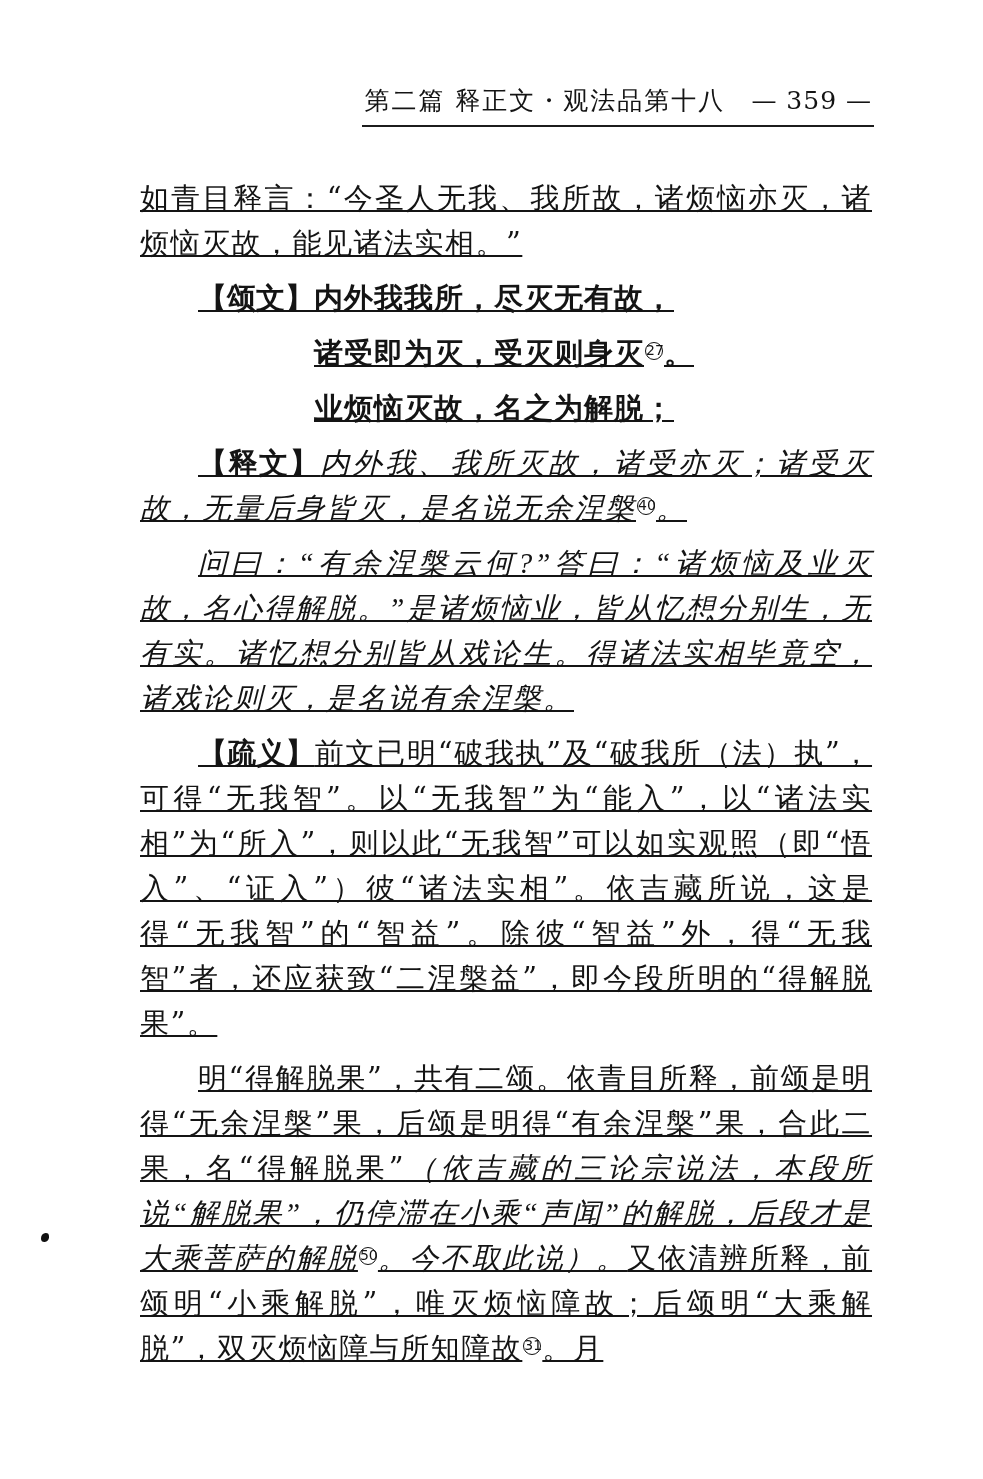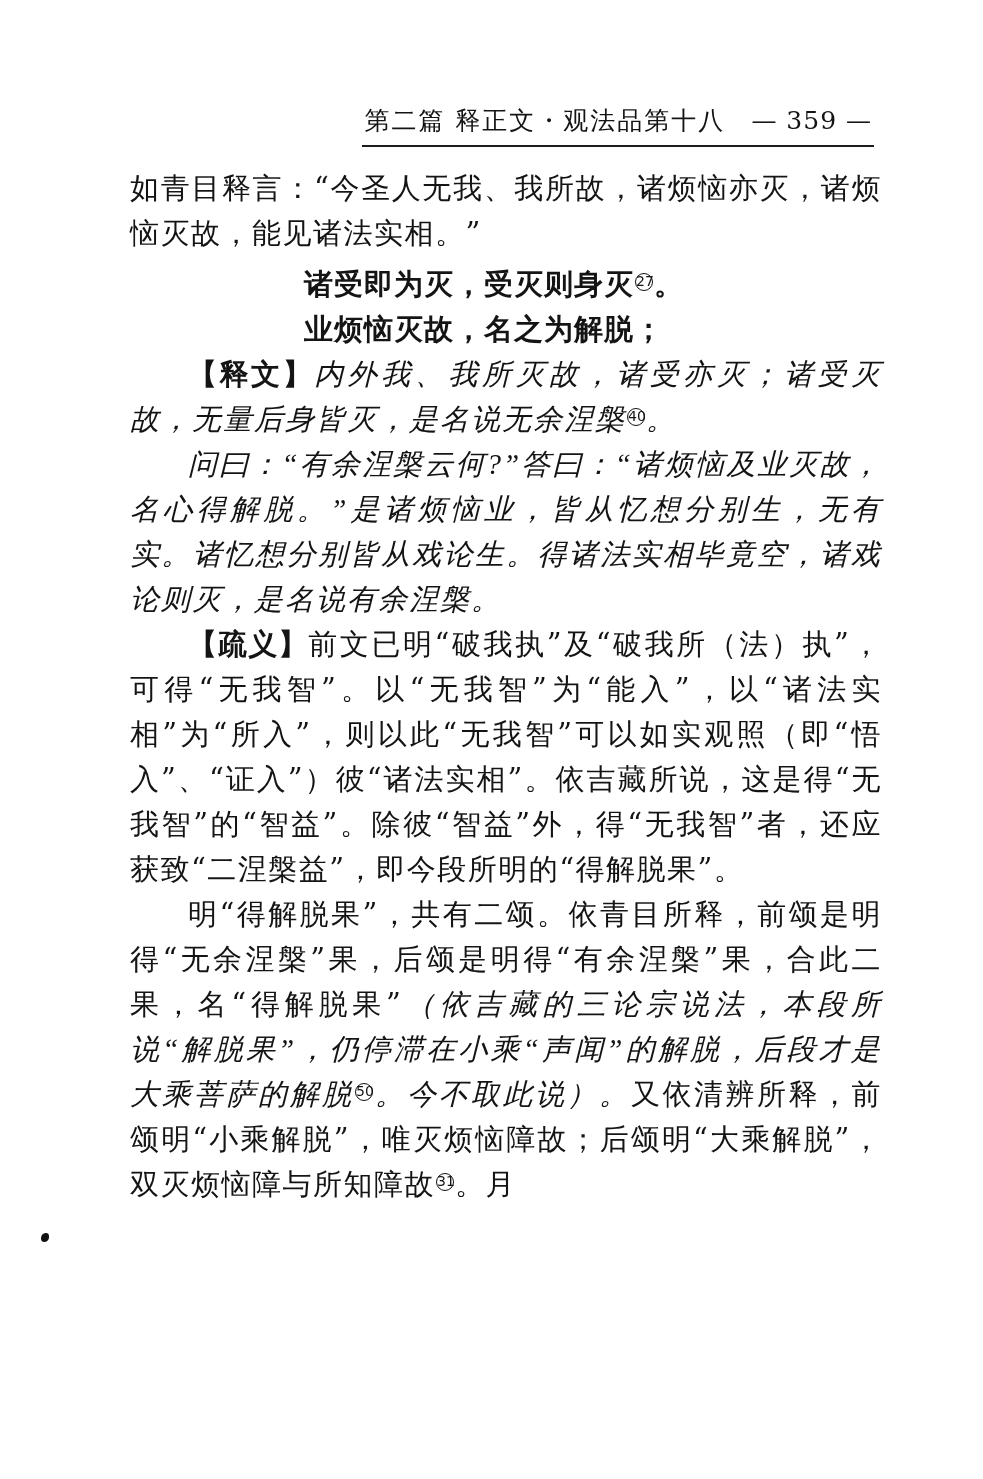--- a/index.html
+++ b/index.html
@@ -12,45 +12,46 @@
     width: 983px;
     height: 1479px;
     margin: 0 auto;
     background: #ffffff;
     overflow: hidden;
     color: #141414;
   }
   
   .running-head {
     position: absolute;
-    top: 104px;
+    top: 84px;
     right: 109px;
     border-bottom: 2px solid #1c1c1c;
     padding: 0 2px 8px 2px;
     font-family: "DejaVu Serif", serif;
     font-size: 25px;
     letter-spacing: 2px;
     white-space: nowrap;
   }
   .running-head .folio {
     margin-left: 26px;
     letter-spacing: 1px;
   }
   
   .content {
     position: absolute;
     top: 166px;
     left: 130px;
     width: 752px;
   }
   p, .heading, .verse-line {
-    margin: 0;
+    margin: 10px;
     font-size: 29px;
     line-height: 45px;
     text-align: justify;
+    text-decoration: underline;
   }
   .song {
     font-family: "DejaVu Serif", serif;
     letter-spacing: 1.5px;
   }
   .kai {
     font-family: "Liberation Serif", serif;
     font-style: italic;
     letter-spacing: 2px;
   }
@@ -119,20 +120,23 @@
   <div class="running-head">
     <span>第二篇 释正文・观法品第十八</span><span class="folio">— 359 —</span>
   </div>
 
   <div class="content">
 
     <p class="song"><span>如青目释言：“今圣人无我、我所故，诸烦恼亦灭，诸烦恼灭故，能见诸法实相。”</span></p>
 
 
     <div class="verse heiti">
+      <div class="verse-line first">
+        <span class="bracket-label">【颂文】</span><span>内外我我所，尽灭无有故，</span>
+      </div>
       <div class="verse-line">
         <span>诸受即为灭，受灭则身灭</span><span class="note">27</span><span>。</span>
       </div>
       <div class="verse-line">
         <span>业烦恼灭故，名之为解脱；</span>
       </div>
     </div>
 
     <p class="kai indent2">
       <span class="bracket-label">【释文】</span><span>内外我、我所灭故，诸受亦灭；诸受灭故，无量后身皆灭，是名说无余涅槃</span><span class="note">40</span><span>。</span>

